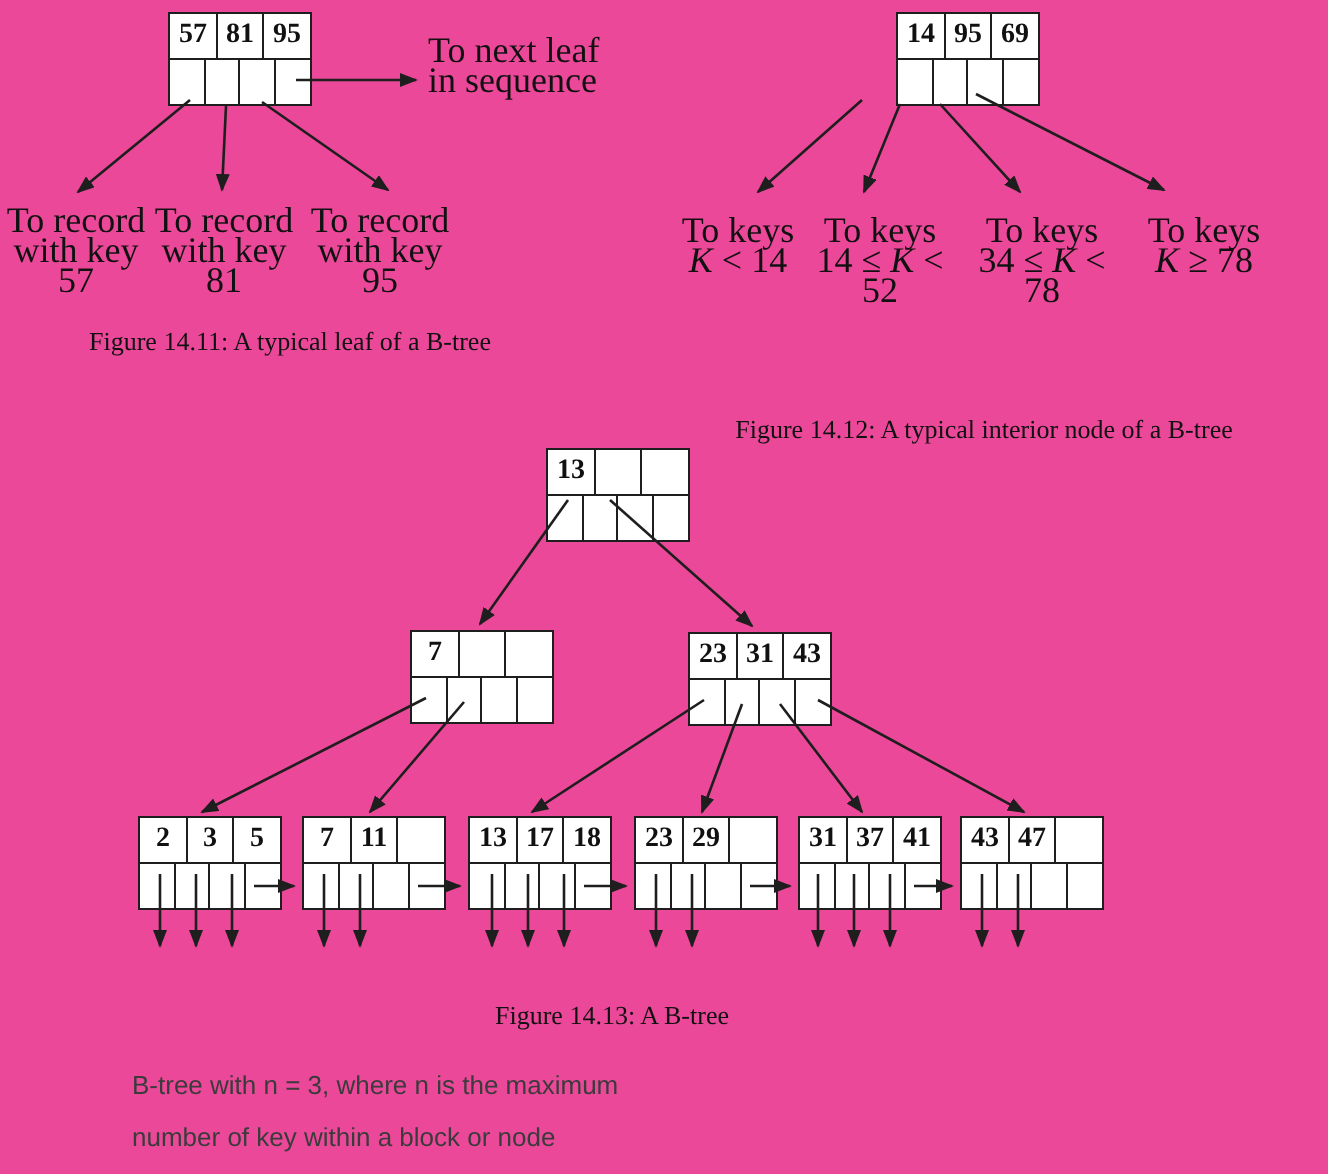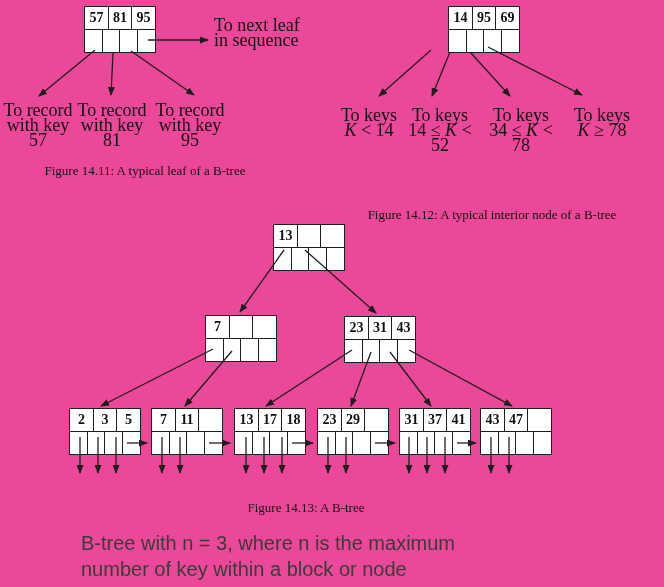--- a/index.html
+++ b/index.html
@@ -19,21 +19,21 @@
   .prow { display:flex; height:24px; margin-top:-1.4px; }
   .pcell { flex:1; box-sizing:border-box; border:1.4px solid #1e1e1e; background:#fff; }
   .pcell + .pcell { margin-left:-1.4px; }
   
   .lbl { position:absolute; font-size:18px; line-height:15px; text-align:center; color:#111; }
   .lbl.left { text-align:left; }
   .caption { position:absolute; font-size:13px; color:#111; text-align:center; }
   .var { font-style:italic; }
   .annotation {
     position:absolute; left:66px; top:530px; width:420px;
-    font-family:"Liberation Sans", sans-serif; font-size:20px; line-height:26px; color:#3b3b3b;margin-left:15px;
+    font-family:"Liberation Sans", sans-serif; font-size:13px; line-height:26px; color:#3b3b3b;
   }
   
   .arrow-layer { position:absolute; left:0; top:0; pointer-events:none; z-index:5; }
   .arrow-layer line { stroke:#1e1e1e; stroke-width:1.3; }
 </style>
 </head>
 <body>
 
 <div class="canvas">
 

